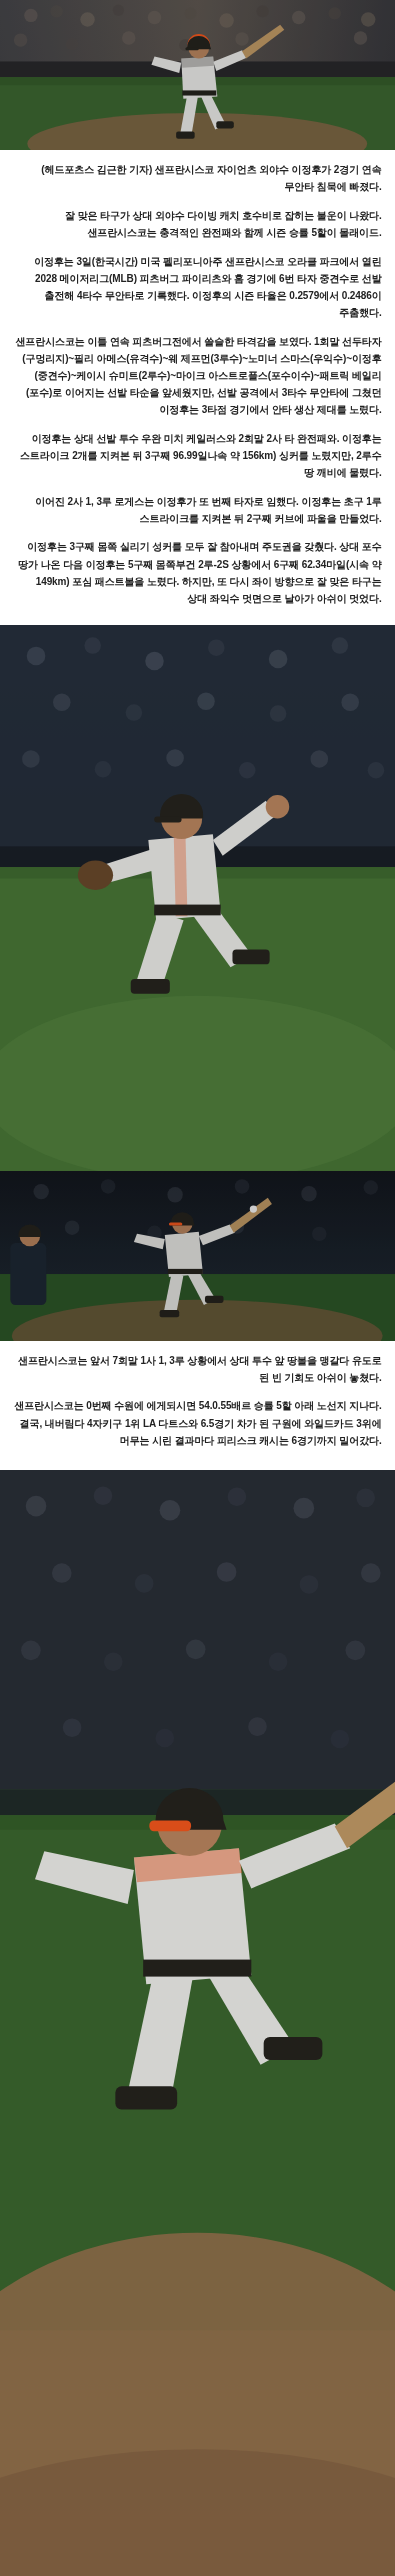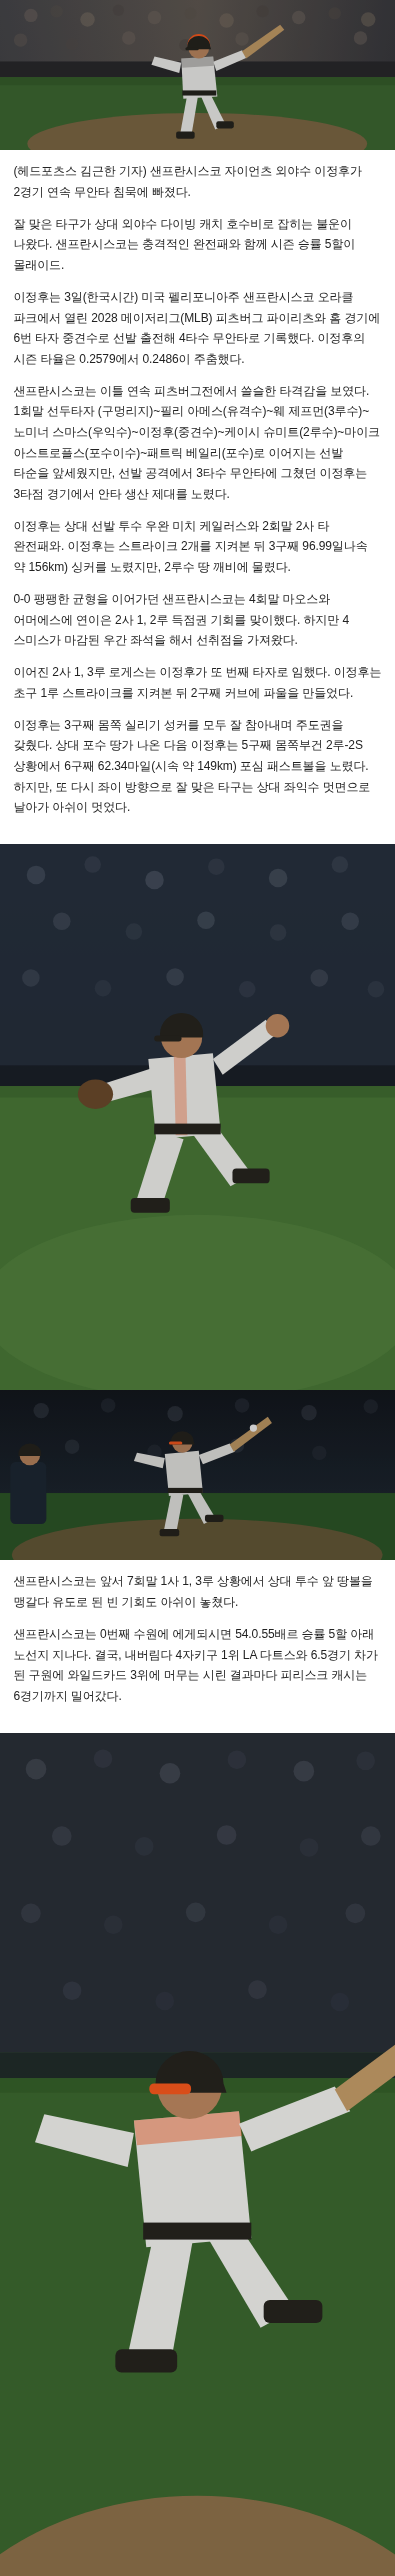--- a/index.html
+++ b/index.html
@@ -27,29 +27,30 @@
     display: block;
     width: 100%;
     height: 100%;
   }
   .article-body {
     padding: 11.3px 13.4px 9.3px 13.4px;
     box-sizing: border-box;
   }
   p.para {
     margin: 0 0 11.3px 0;
-    font-size: 12px;
+    font-size: 10px;
     line-height: 1.72;
     letter-spacing: -0.1px;
     color: #222222;
-    text-align: left;
+    text-align: right;
     word-break: keep-all;
+    font-weight: bold;
   }
   p.para:last-child {
-    margin-bottom: 17px;
+    margin-bottom: 8px;
   }
 </style>
 </head>
 <body>
 
 <div class="page">
 
   <div class="photo" style="height:150px;">
     <svg viewBox="0 0 767 292" preserveAspectRatio="none" aria-hidden="true">
       <defs>
@@ -116,21 +117,20 @@
       </g>
     </svg>
   </div>
 
   <div class="article-body">
     <p class="para">(헤드포츠스 김근한 기자) 샌프란시스코 자이언츠 외야수 이정후가 2경기 연속 무안타 침묵에 빠졌다.</p>
     <p class="para">잘 맞은 타구가 상대 외야수 다이빙 캐치 호수비로 잡히는 불운이 나왔다. 샌프란시스코는 충격적인 완전패와 함께 시즌 승률 5할이 몰래이드.</p>
     <p class="para">이정후는 3일(한국시간) 미국 펠리포니아주 샌프란시스코 오라클 파크에서 열린 2028 메이저리그(MLB) 피츠버그 파이리츠와 홈 경기에 6번 타자 중견수로 선발 출전해 4타수 무안타로 기록했다. 이정후의 시즌 타율은 0.2579에서 0.2486이 주춤했다.</p>
     <p class="para">샌프란시스코는 이틀 연속 피츠버그전에서 쓸슬한 타격감을 보였다. 1회말 선두타자 (구멍리지)~필리 아메스(유격수)~웨 제프먼(3루수)~노미너 스마스(우익수)~이정후(중견수)~케이시 슈미트(2루수)~마이크 아스트로플스(포수이수)~패트릭 베일리(포수)로 이어지는 선발 타순을 앞세웠지만, 선발 공격에서 3타수 무안타에 그쳤던 이정후는 3타점 경기에서 안타 생산 제대를 노렸다.</p>
     <p class="para">이정후는 상대 선발 투수 우완 미치 케일러스와 2회말 2사 타 완전패와. 이정후는 스트라이크 2개를 지켜본 뒤 3구째 96.99일나속 약 156km) 싱커를 노렸지만, 2루수 땅 깨비에 물렸다.</p>
-    <p class="para">0-0 팽팽한 균형을 이어가던 샌프란시스코는 4회말 마오스와 어머에스에 연이은 2사 1, 2루 득점권 기회를 맞이했다. 하지만 4 스미스가 마감된 우간 좌석을 해서 선취점을 가져왔다.</p>
     <p class="para">이어진 2사 1, 3루 로게스는 이정후가 또 번째 타자로 임했다. 이정후는 초구 1루 스트라이크를 지켜본 뒤 2구째 커브에 파울을 만들었다.</p>
     <p class="para">이정후는 3구째 몸쪽 실리기 성커를 모두 잘 참아내며 주도권을 갖췄다. 상대 포수 땅가 나온 다음 이정후는 5구째 몸쪽부건 2루-2S 상황에서 6구째 62.34마일(시속 약 149km) 포심 패스트볼을 노렸다. 하지만, 또 다시 좌이 방향으로 잘 맞은 타구는 상대 좌익수 멋면으로 날아가 아쉬이 멋었다.</p>
   </div>
 
   <div class="photo" style="height:546px;">
     <svg viewBox="0 0 767 1060" preserveAspectRatio="none" aria-hidden="true">
       <defs>
         <linearGradient id="bg2" x1="0" y1="0" x2="0" y2="1">
           <stop offset="0%" stop-color="#2b3340"></stop>
           <stop offset="45%" stop-color="#20262f"></stop>

